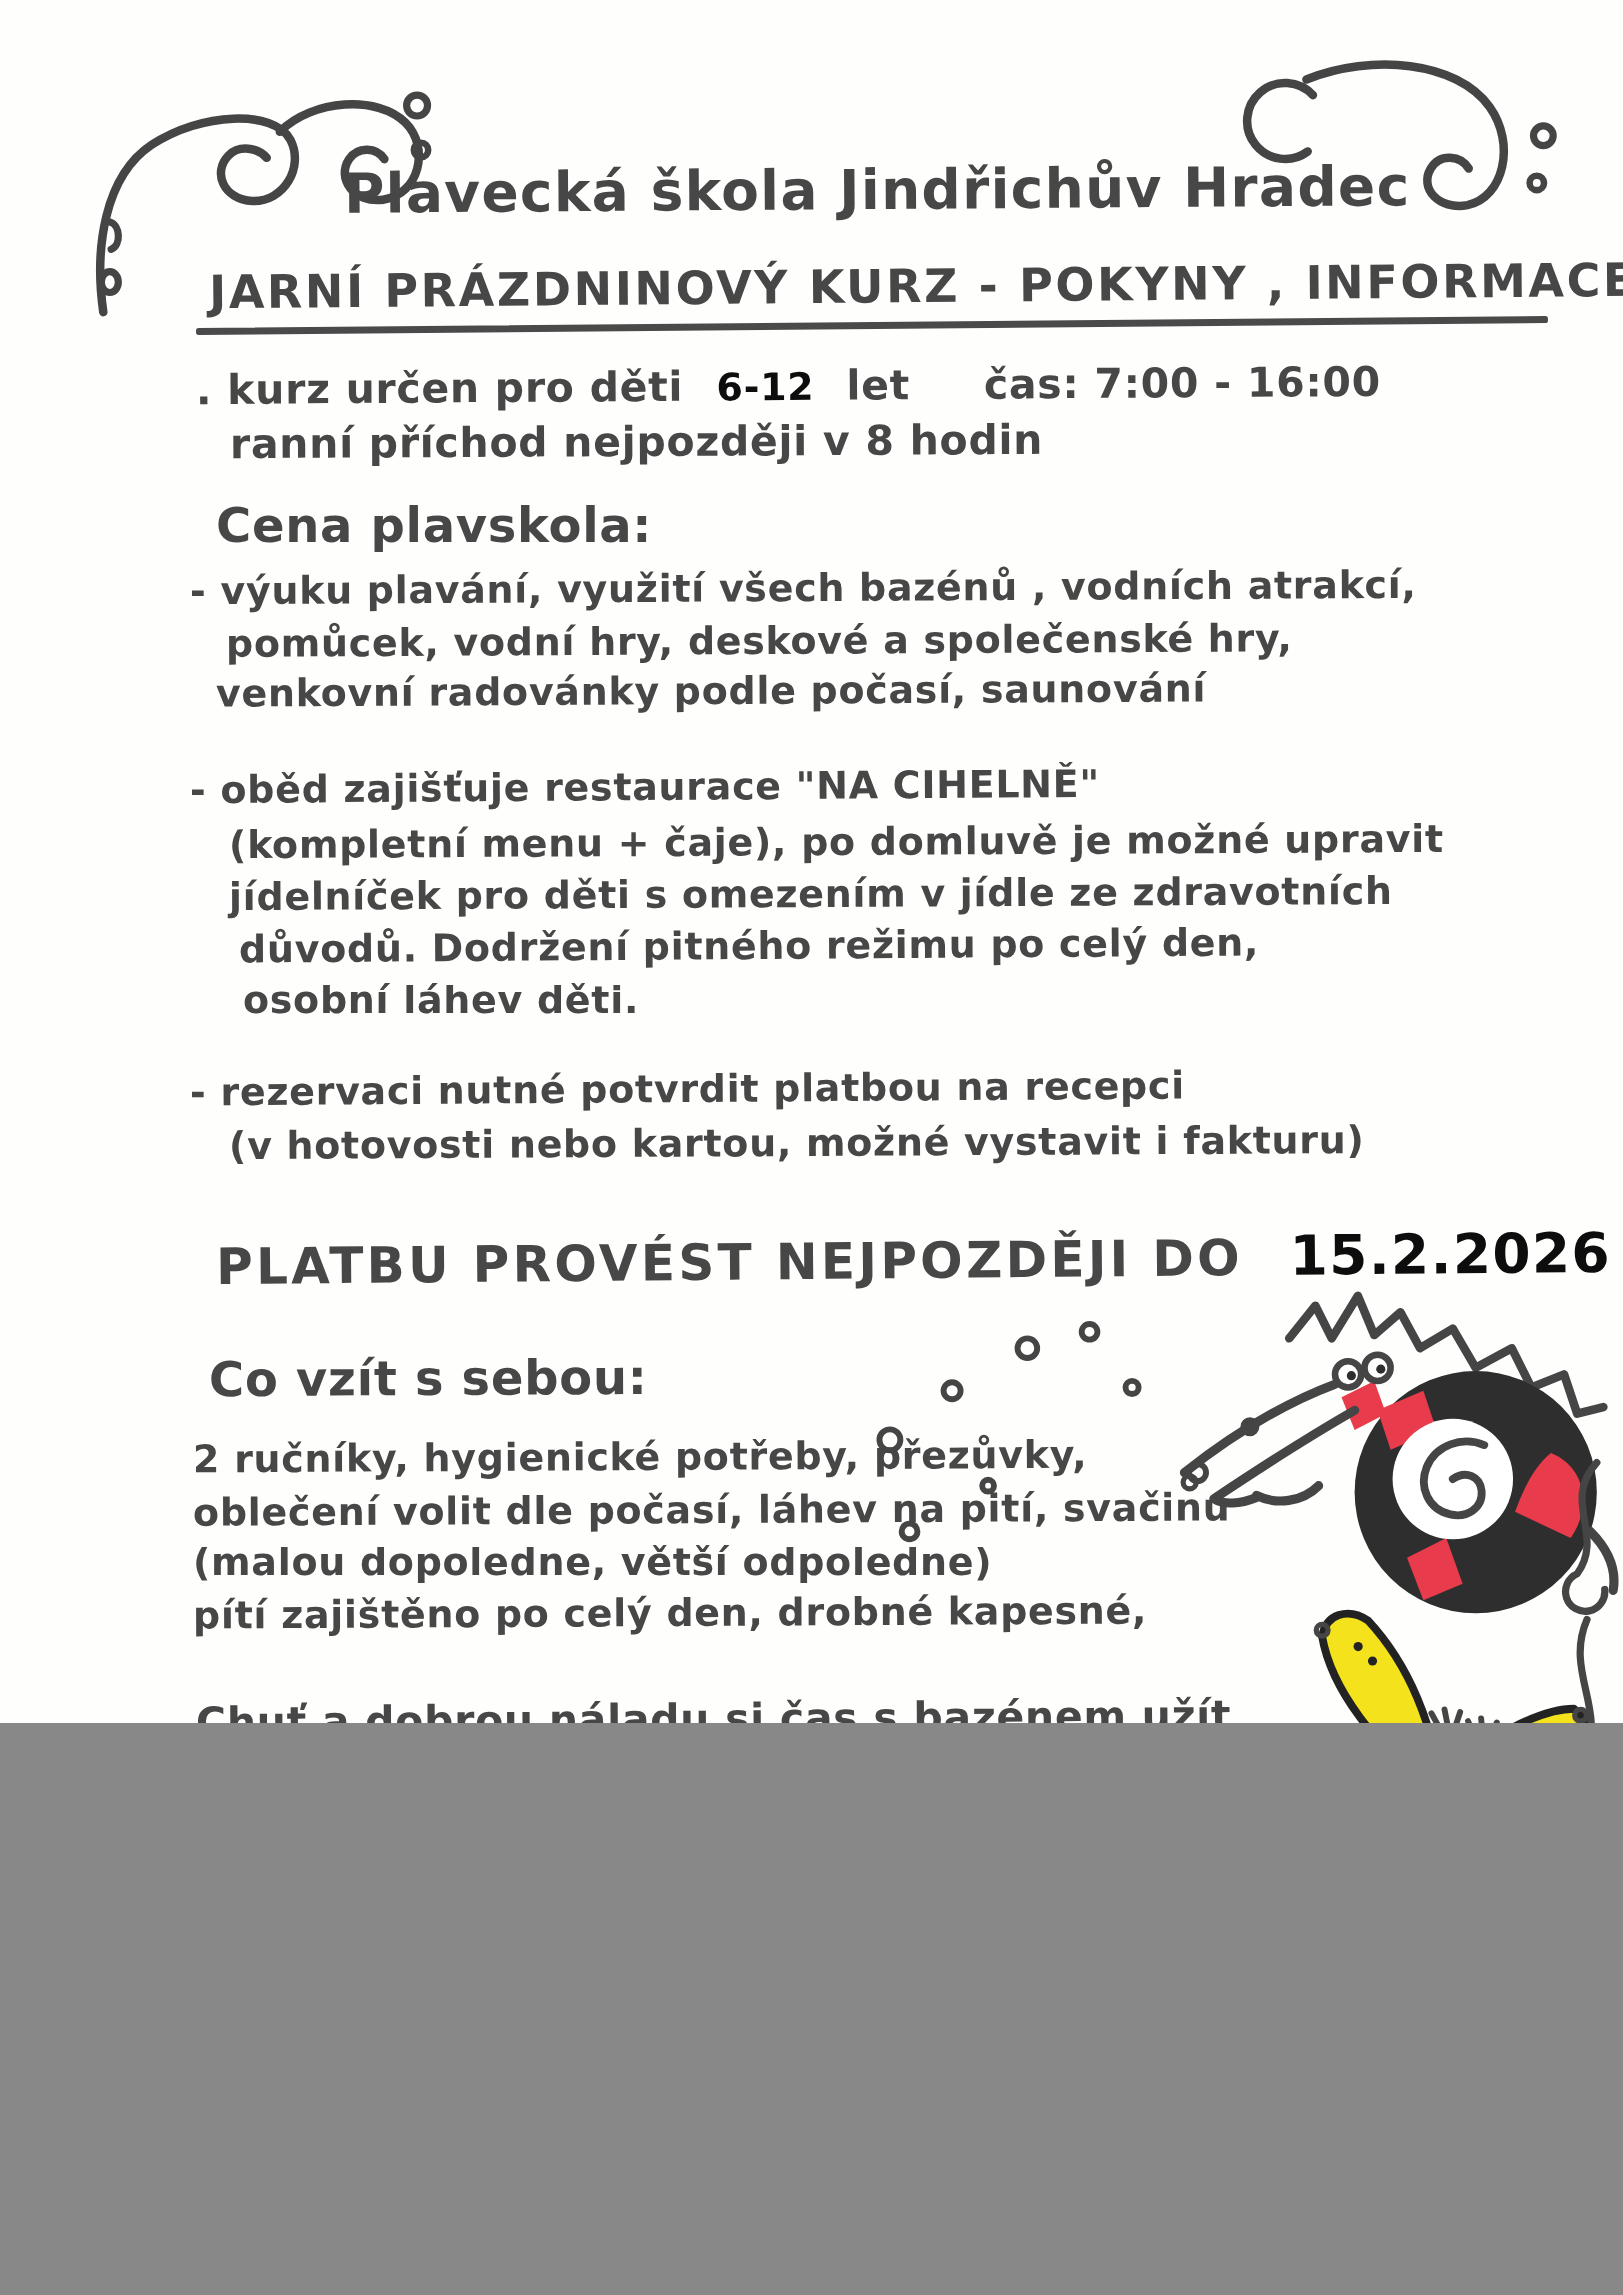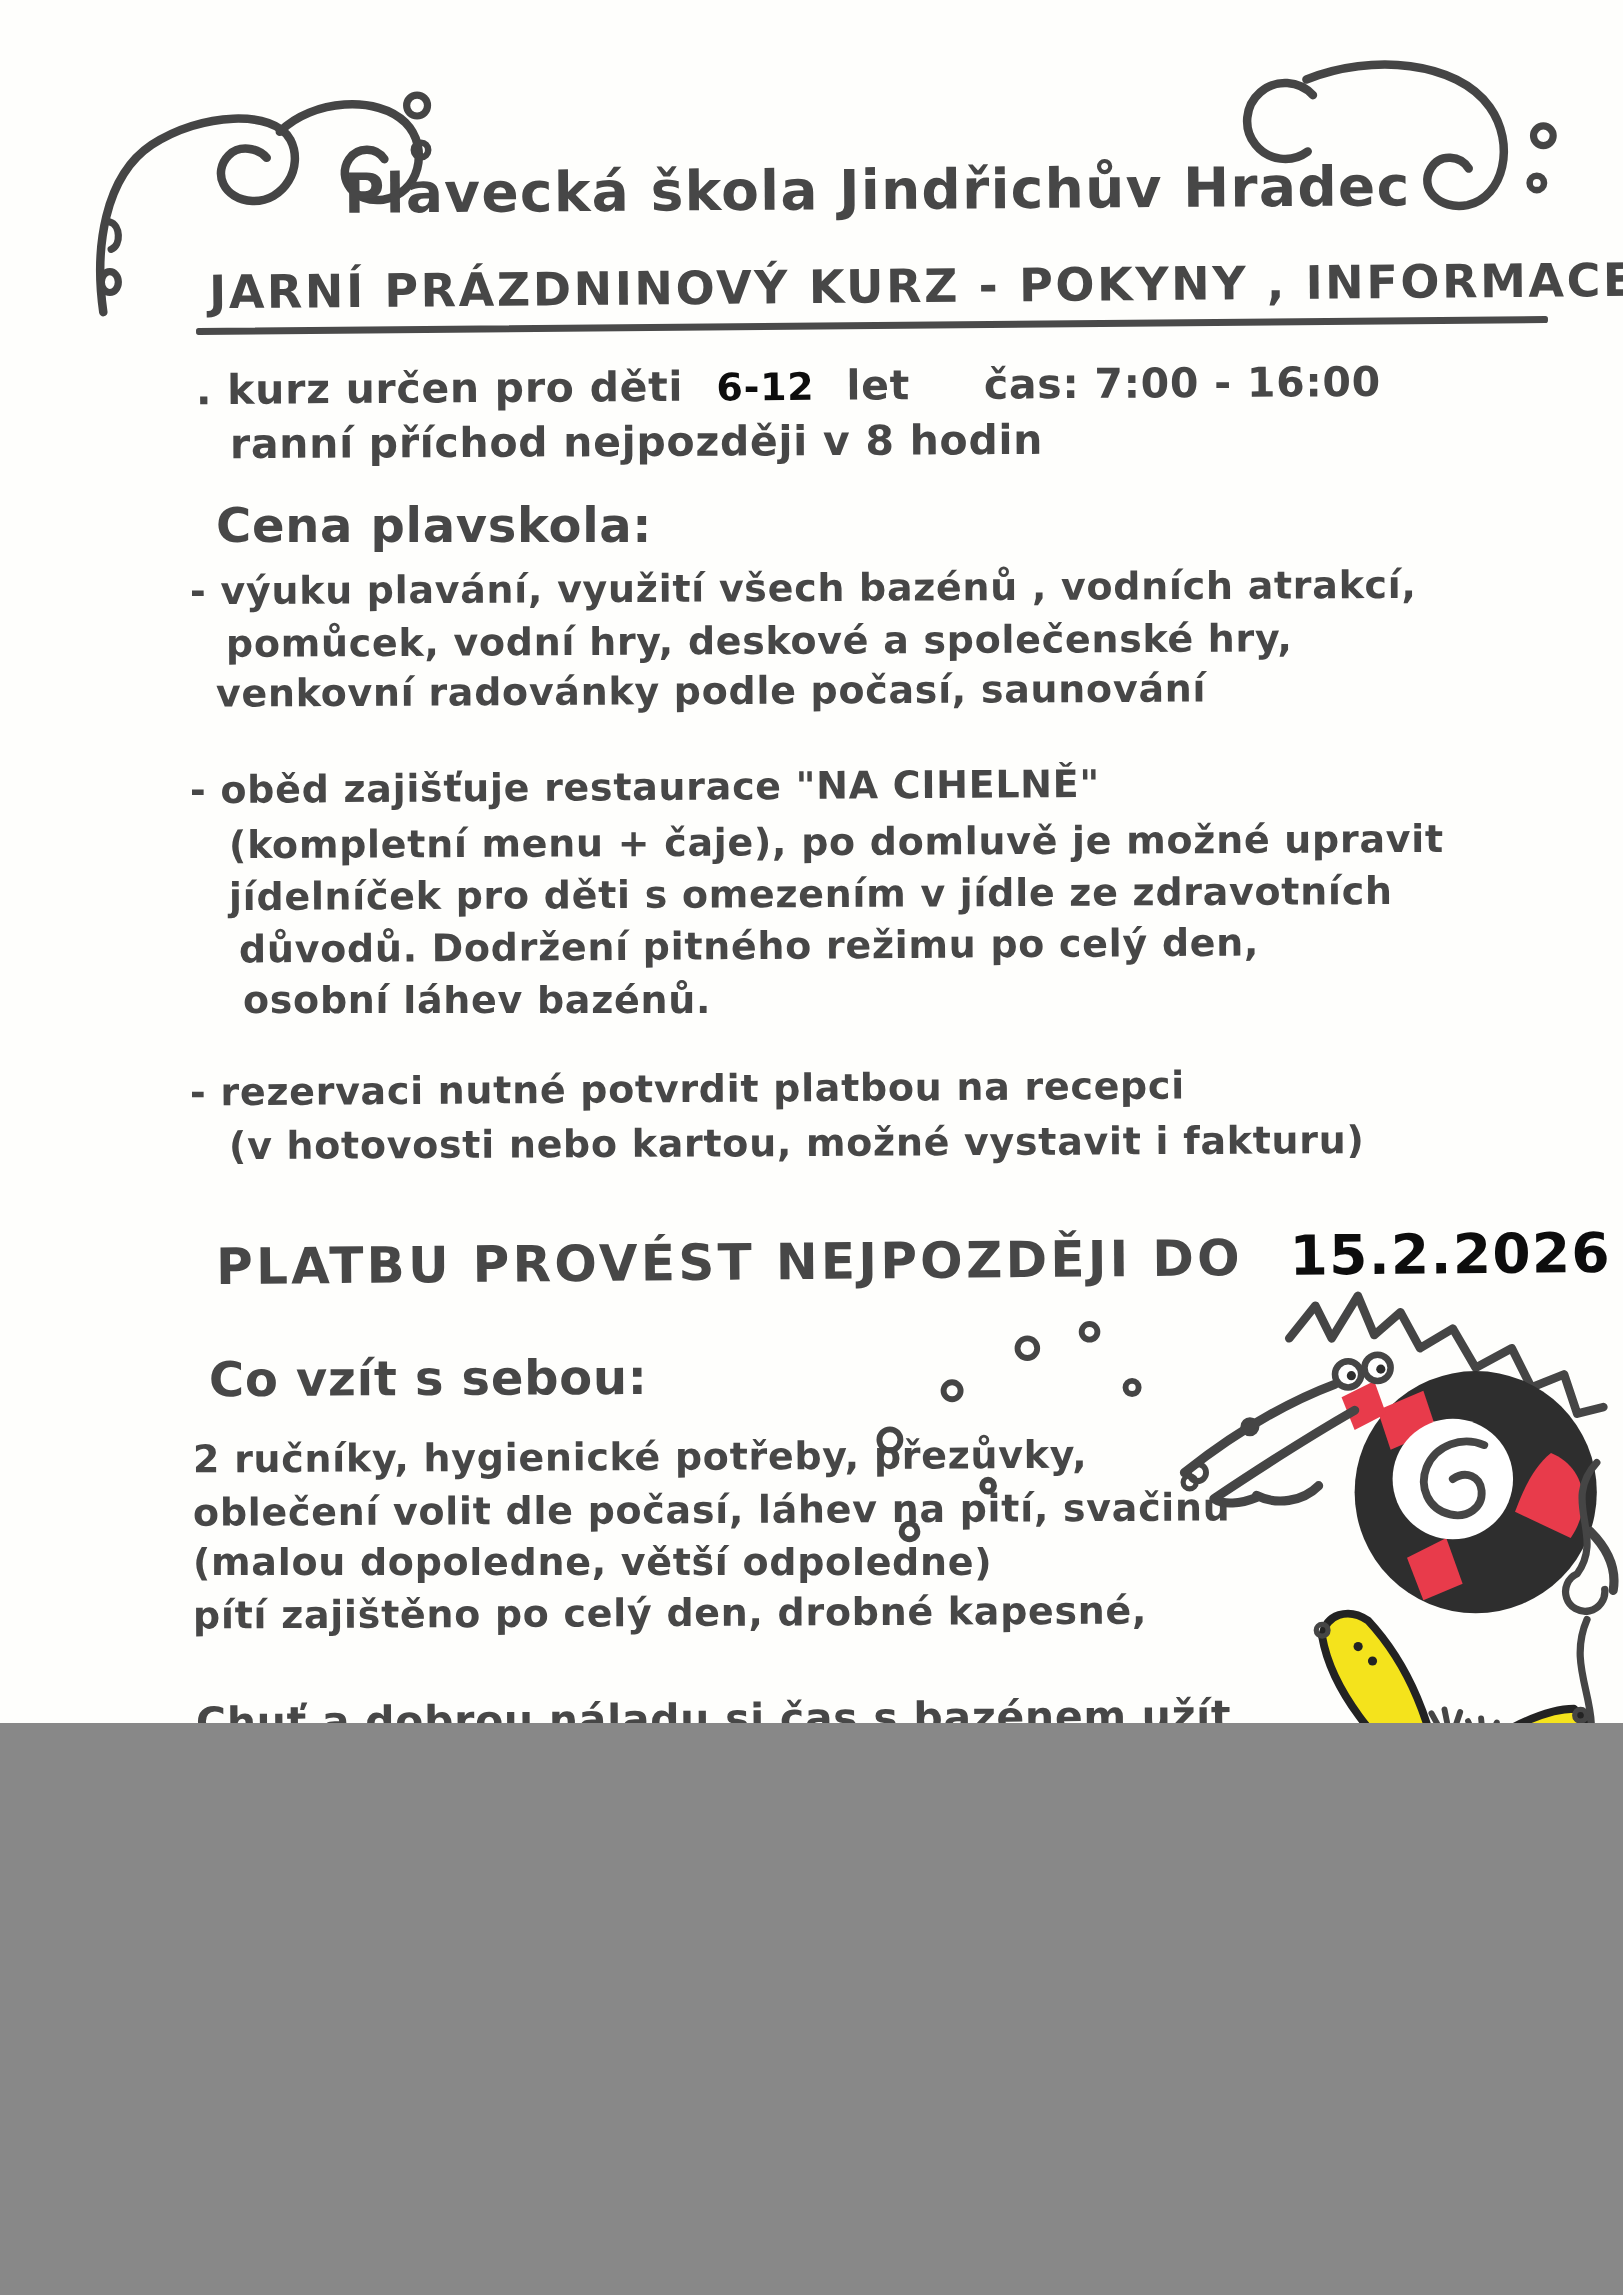--- a/index.html
+++ b/index.html
@@ -70,21 +70,21 @@
 
   <div class="ln heading" style="left:216px;top:499px">Cena plavskola:</div>
   <div class="ln body" style="left:190px;top:568px;transform:rotate(-0.3deg)">- výuku plavání, využití všech bazénů , vodních atrakcí,</div>
   <div class="ln body" style="left:226px;top:621px;transform:rotate(-0.3deg)">pomůcek, vodní hry, deskové a společenské hry,</div>
   <div class="ln body" style="left:216px;top:671px;transform:rotate(-0.3deg)">venkovní radovánky podle počasí, saunování</div>
 
   <div class="ln body" style="left:190px;top:767px;transform:rotate(-0.4deg)">- oběd zajišťuje restaurace "NA CIHELNĚ"</div>
   <div class="ln body" style="left:229px;top:822px;transform:rotate(-0.3deg)">(kompletní menu + čaje), po domluvě je možné upravit</div>
   <div class="ln body" style="left:229px;top:874px;transform:rotate(-0.3deg)">jídelníček pro děti s omezením v jídle ze zdravotních</div>
   <div class="ln body" style="left:239px;top:926px;transform:rotate(-0.4deg)">důvodů. Dodržení pitného režimu po celý den,</div>
-  <div class="ln body" style="left:243px;top:980px">osobní láhev bazénů.</div>
+  <div class="ln body" style="left:243px;top:980px">osobní láhev děti.</div>
 
   <div class="ln body" style="left:190px;top:1069px;transform:rotate(-0.4deg)">- rezervaci nutné potvrdit platbou na recepci</div>
   <div class="ln body" style="left:229px;top:1123px;transform:rotate(-0.3deg)">(v hotovosti nebo kartou, možné vystavit i fakturu)</div>
 
   <div class="ln caps" style="left:216px;top:1229px;transform:rotate(-0.5deg)">
     <span>PLATBU PROVÉST NEJPOZDĚJI DO</span>
     <span class="insert" style="font-size:55px;letter-spacing:1.3px;margin-left:26px">15.2.2026</span>
   </div>
 
   <div class="ln heading" style="left:209px;top:1352px;transform:rotate(-0.3deg)">Co vzít s sebou:</div>

